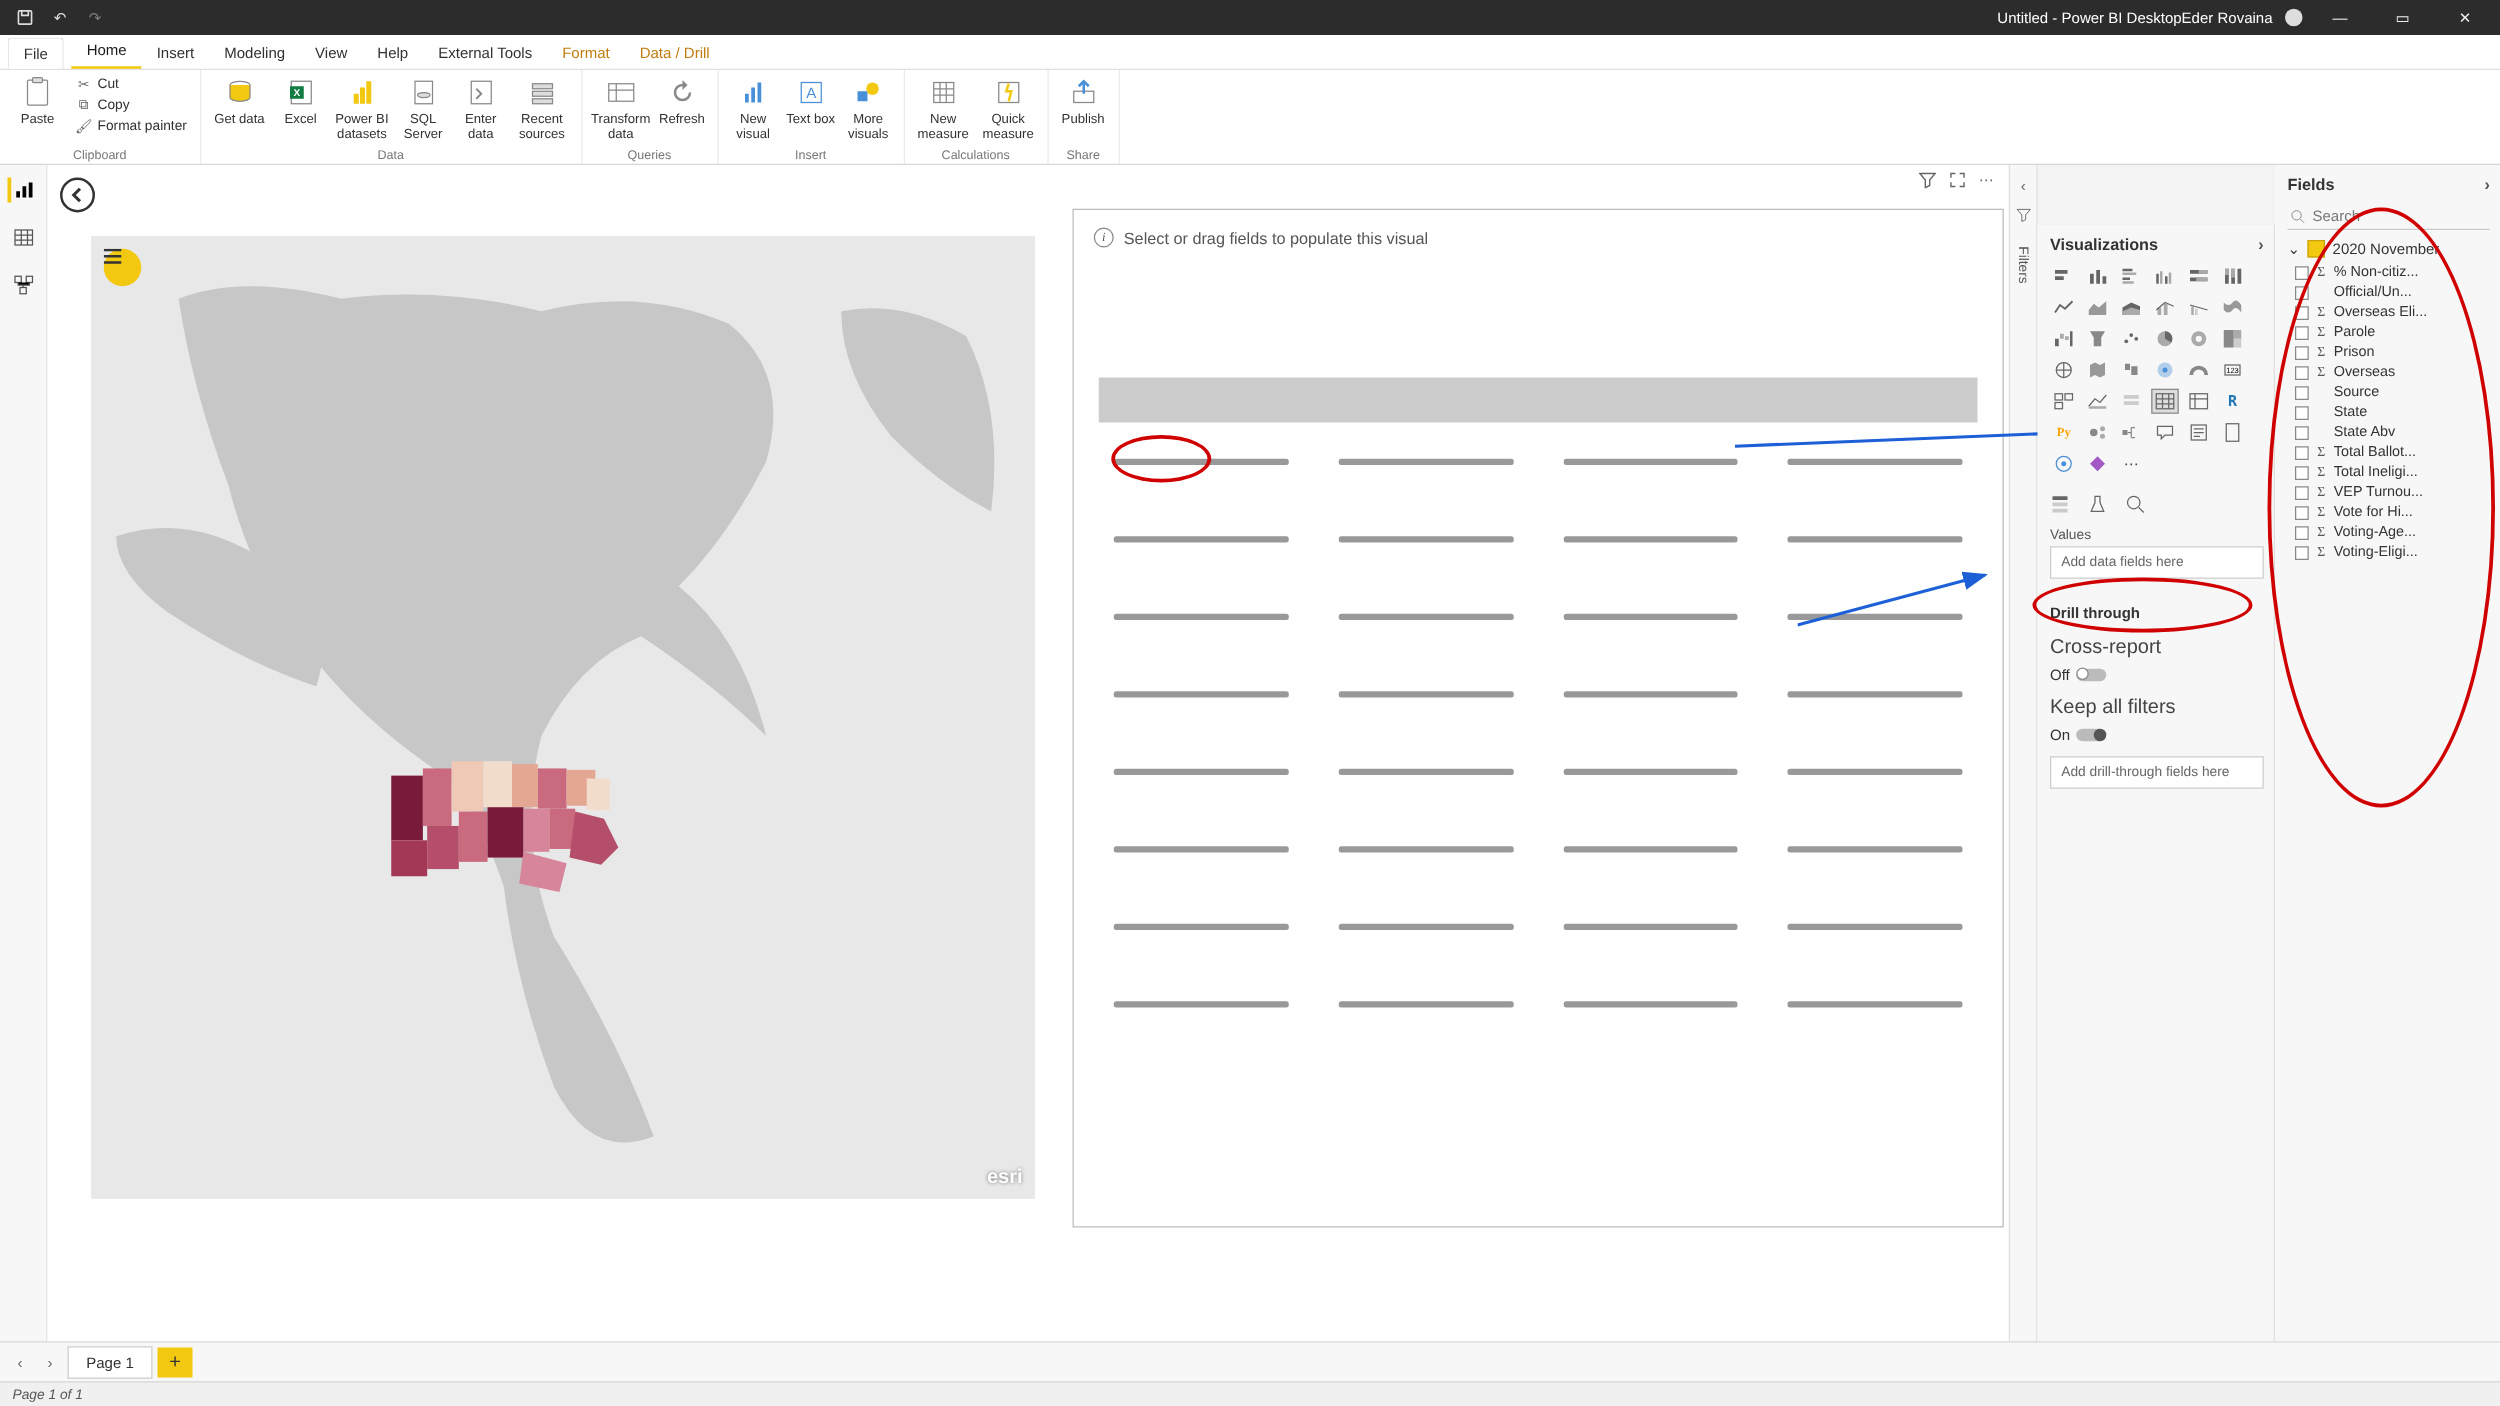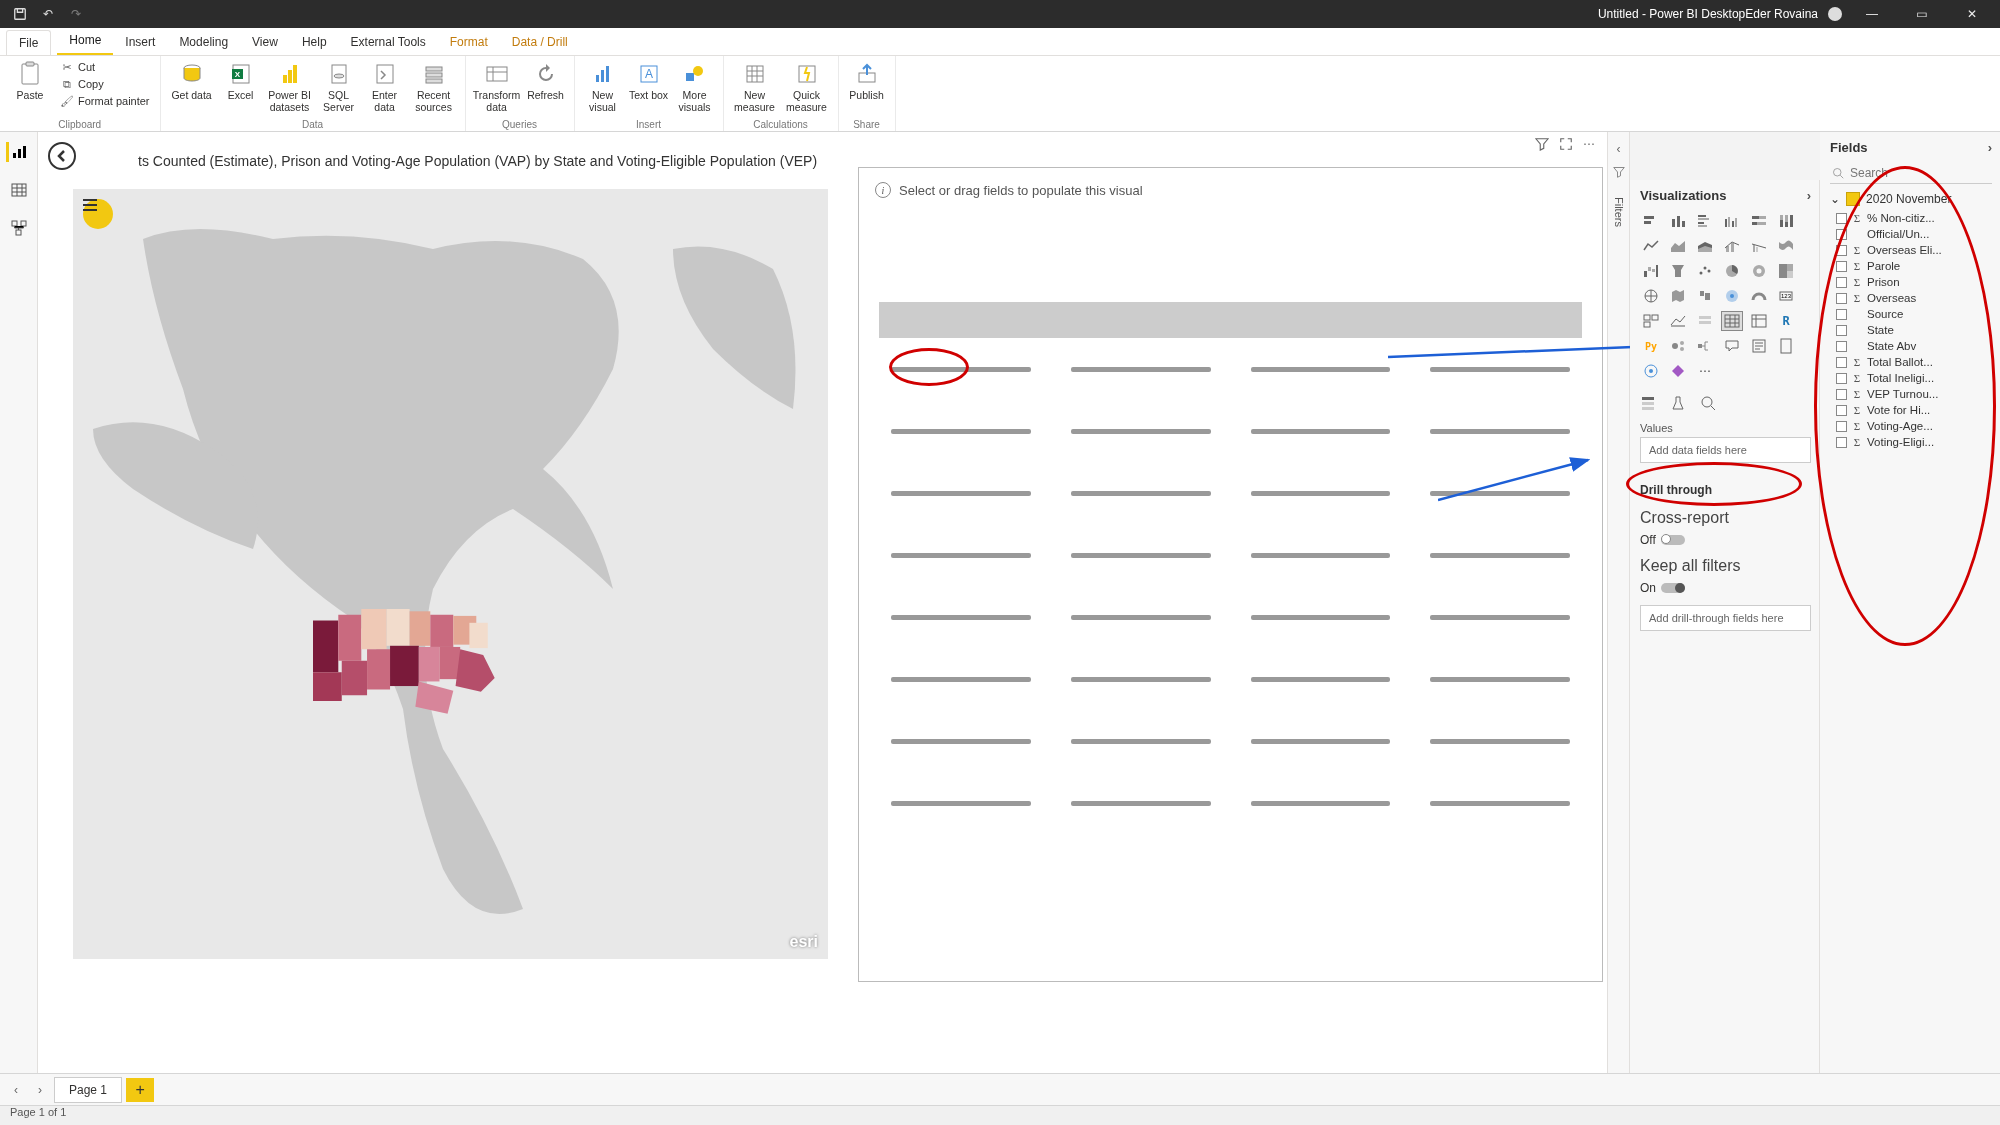--- a/index.html
+++ b/index.html
@@ -74,21 +74,21 @@
 
 .vizpane { width: 190px; background: #f7f7f7; border-right: 1px solid #e1dfdd; display: flex; flex-direction: column; padding: 8px 8px 8px 10px; position: relative; margin-top: 48px; }
 .panehead { display: flex; justify-content: space-between; align-items: center; font-size: 13px; font-weight: 600; color: #333; margin-bottom: 8px; }
 .panehead .chev { cursor: pointer; color: #555; }
 .vgrid { display: grid; grid-template-columns: repeat(6, 22px); gap: 5px 5px; margin-bottom: 8px; }
 .vchip { width: 22px; height: 20px; display: flex; align-items: center; justify-content: center; cursor: pointer; color: #444; border: 1px solid transparent; }
 .vchip.sel { border: 1px solid #888; background: #ddd; }
 .vchip svg { width: 16px; height: 16px; }
 .vchip.txt { font-family: monospace; font-size: 12px; }
 .vchip.r { color: #1f77b4; font-weight: bold; }
-.vchip.py { color: #ffa500; font-weight: bold; font-size: 10px; }
+.vchip.py { color: #ffa500; font-weight: bold; font-size: 10px; font-family: Liberation Serif, serif; }
 
 .fieldtabs { display: flex; gap: 14px; margin: 6px 0 8px; }
 .fieldtabs .ftico { cursor: pointer; color: #555; }
 
 .well-label { font-size: 11px; color: #555; margin-bottom: 3px; }
 .well { background: #fff; border: 1px solid #ccc; padding: 6px 8px; font-size: 11px; color: #666; margin-bottom: 10px; }
 
 .section-label { font-size: 12px; font-weight: 600; margin: 10px 0 6px; color: #333; }
 .toggle-row { display: flex; justify-content: space-between; align-items: center; font-size: 16px; color: #444; margin: 6px 0; }
 .toggle { display: flex; align-items: center; gap: 5px; }
@@ -106,21 +106,21 @@
 .fielditem { display: flex; align-items: center; gap: 5px; font-size: 11.5px; color: #333; cursor: pointer; }
 .fielditem .cb { width: 11px; height: 11px; border: 1px solid #888; background: #fff; }
 .fielditem .sigma { font-family: serif; font-size: 11px; color: #555; width: 10px; display: inline-block; text-align: center; }
 
 
 .pagetabs { height: 32px; background: #f7f7f7; border-top: 1px solid #d6d6d6; display: flex; align-items: center; padding: 0 6px; gap: 4px; }
 .pagetabs .navbtn { width: 20px; height: 20px; display: flex; align-items: center; justify-content: center; cursor: pointer; color: #666; }
 .pagetabs .ptab { padding: 5px 14px; background: #fff; border: 1px solid #ccc; font-size: 12px; cursor: pointer; }
 .pagetabs .addpage { width: 28px; height: 24px; background: #f2c811; display: flex; align-items: center; justify-content: center; cursor: pointer; font-size: 16px; color: #333; }
 
-.statusbar { height: 20px; background: #f0f0f0; border-top: 1px solid #d6d6d6; display: flex; align-items: flex-start; padding: 0 10px; font-size: 11px; color: #555; }
+.statusbar { height: 20px; background: #f0f0f0; border-top: 1px solid #d6d6d6; display: flex; align-items: center; padding: 0 10px; font-size: 11px; color: #555; font-style: italic; }
 </style>
 </head>
 <body>
 
 <div class="titlebar">
   <div class="left">
     <span class="ico">
         <svg width="14" height="14" viewBox="0 0 16 16" fill="none" stroke="currentColor" stroke-width="1.5">
           <rect x="2" y="2" width="12" height="12" rx="1"></rect>
           <path d="M5 2v4h6V2"></path>
@@ -376,21 +376,20 @@
           </svg></span>
       <span class="cticon">⋯</span>
     </div>
 
     <div class="backbtn">
       <svg width="16" height="16" viewBox="0 0 16 16">
           <path d="M10 3L5 8l5 5" fill="none" stroke="#333" stroke-width="2.5"></path>
         </svg>
     </div>
 
-    <div class="viz-title">ts Counted (Estimate), Prison and Voting-Age Population (VAP) by State and Voting-Eligible Population (VEP)</div>
 
     <div class="map-visual">
       <div class="hamburger">
         <svg width="14" height="12">
             <path d="M0 1h14M0 6h14M0 11h14" stroke="#333" stroke-width="2"></path>
           </svg>
       </div>
       <svg viewBox="0 0 755 770" preserveAspectRatio="xMidYMid slice">
         <rect width="755" height="770" fill="#e8e8e8"></rect>
 

